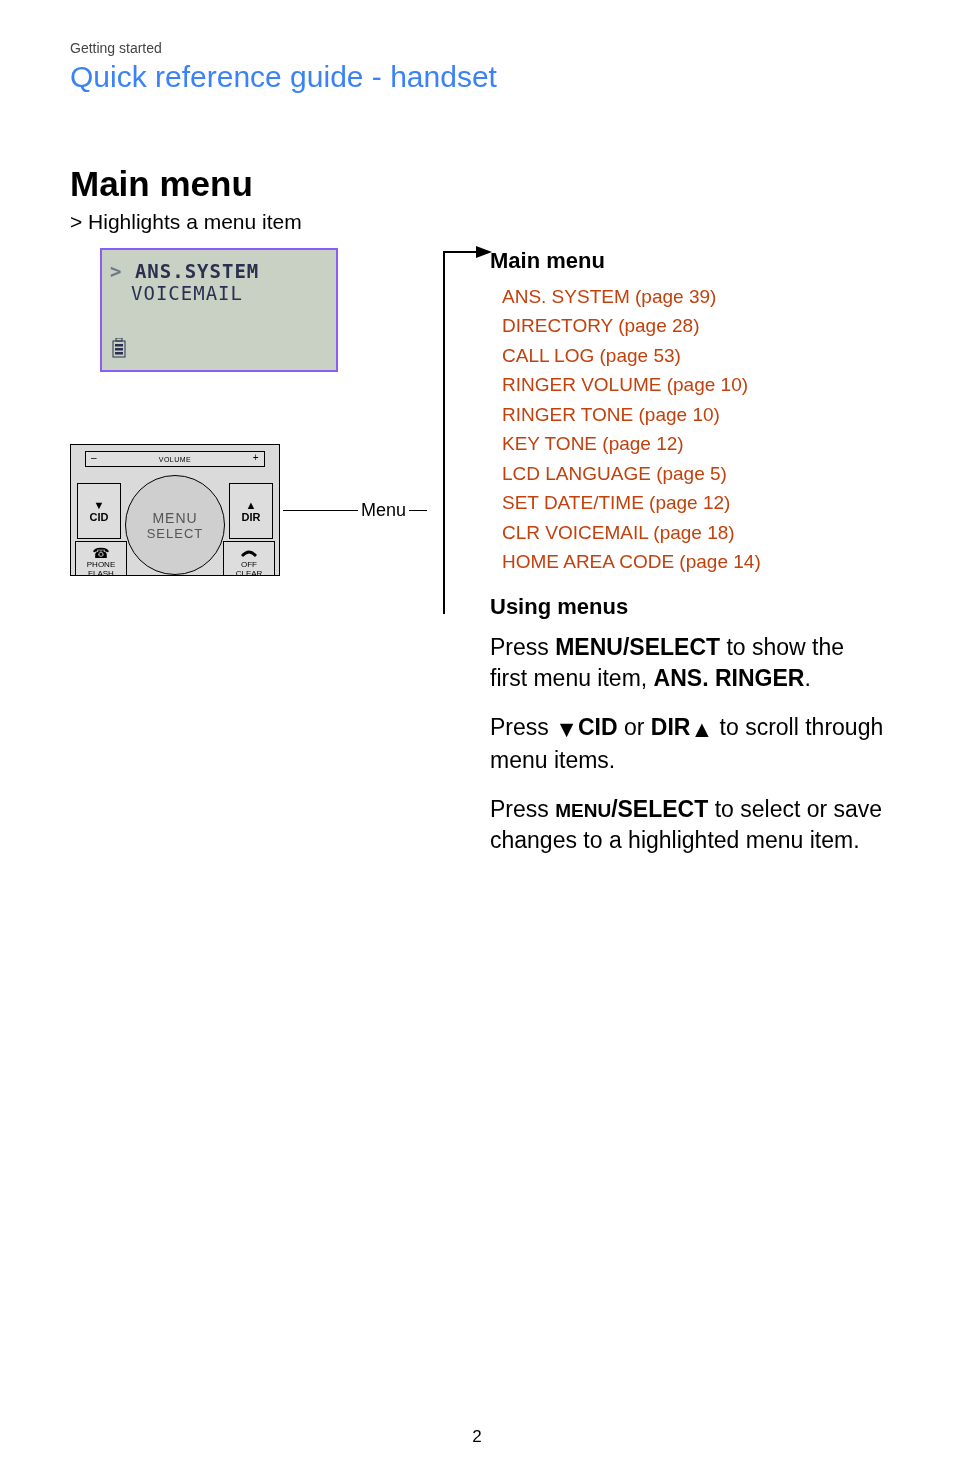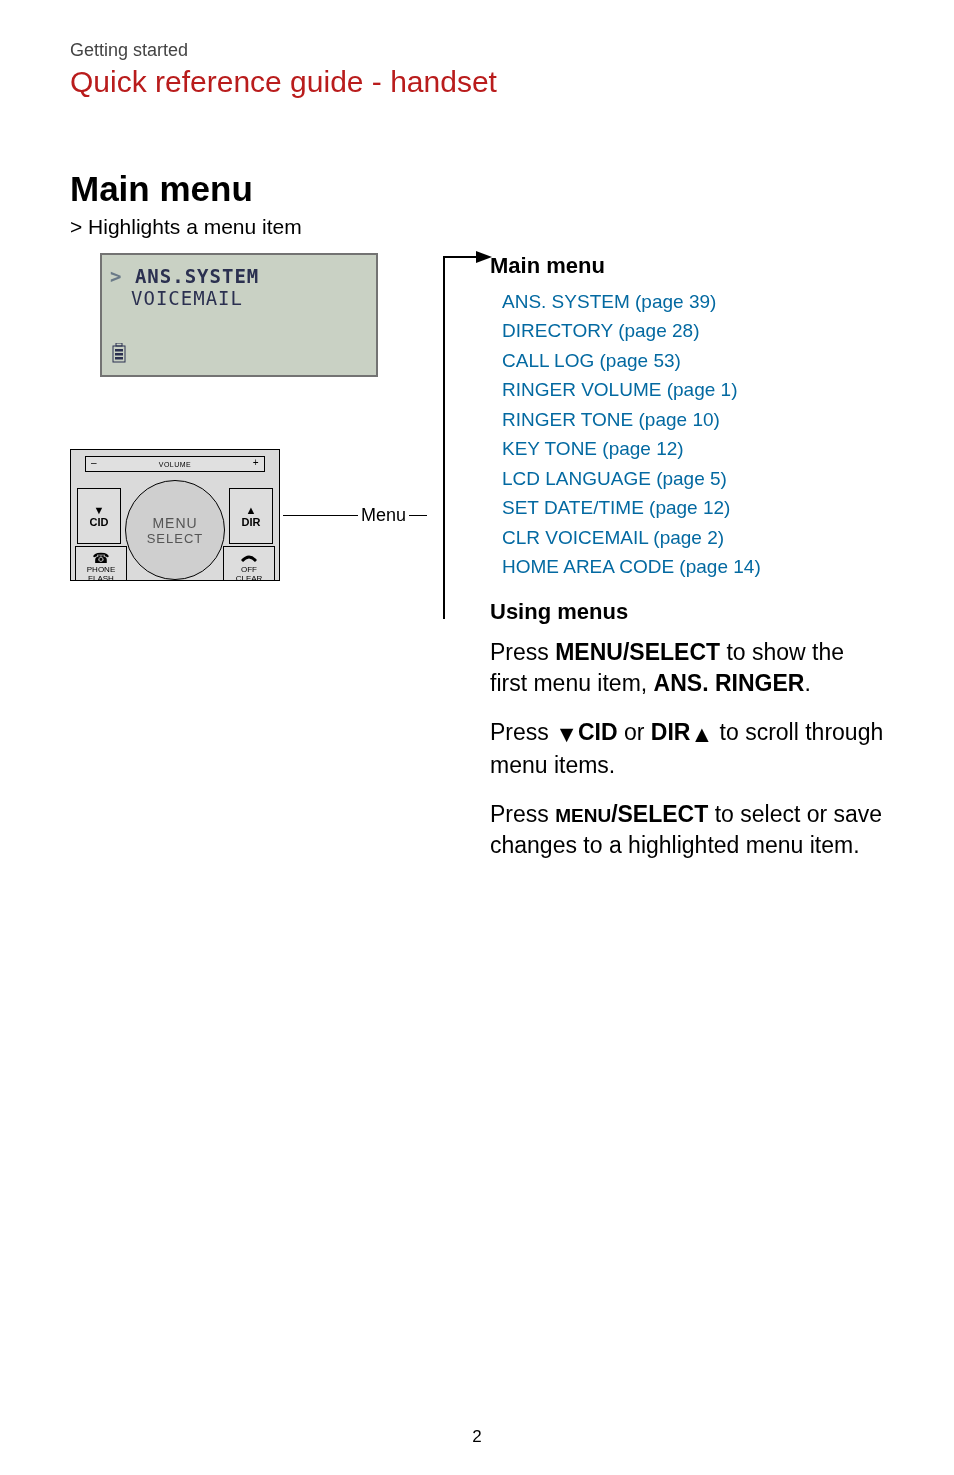--- a/index.html
+++ b/index.html
@@ -1,27 +1,27 @@
 <!DOCTYPE html>
 <html><head>
   <meta charset="utf-8">
   <style>
     * { margin:0; padding:0; box-sizing:border-box; }
     body { font-family:"Lucida Sans Unicode","Lucida Grande",Arial,sans-serif; width:954px; height:1475px; position:relative; background:#fff; color:#000; }
     .page { padding:40px 70px 0 70px; }
-    .breadcrumb { font-size:18px; color:#444; margin-bottom:4px; }
-    .page-title { font-size:30px; font-weight:400; color:#b91c1c; margin-bottom:70px; }
+    .breadcrumb { font-size:14px; color:#444; margin-bottom:4px; }
+    .page-title { font-size:30px; font-weight:400; color:#3b82f6; margin-bottom:70px; }
     .section-heading { font-size:35px; font-weight:700; margin-bottom:6px; }
     .sub-note { font-size:21px; margin-bottom:14px; }
 
     .two-col { display:flex; }
     .left-col { width:390px; display:flex; flex-direction:column; align-items:flex-start; }
     .right-col { flex:1; padding-left:30px; }
 
-    .lcd { width:278px; height:124px; margin-left:30px; background:#c9d1c4; border:2px solid #737373; padding:10px 8px; font-family:monospace; letter-spacing:1px; font-size:19px; color:#2b3050; position:relative; }
+    .lcd { width:238px; height:124px; margin-left:30px; background:#c9d1c4; border:2px solid #8b5cf6; padding:10px 8px; font-family:monospace; letter-spacing:1px; font-size:19px; color:#2b3050; position:relative; }
     .lcd-line1::before { content:"> "; color:#6a7a88; }
     .lcd-line1 { font-weight:bold; font-family:monospace; font-size:19px; letter-spacing:1px; }
     .lcd-line2 { padding-left:21px; }
     .lcd-batt { position:absolute; bottom:8px; left:10px; font-size:18px; }
 
     .handset-area { margin-top:72px; display:flex; align-items:center; }
     .handset { width:210px; height:132px; background:#dadada; border:1px solid #000; position:relative; overflow:hidden; font-family:Arial,sans-serif; }
     .vol-bar { position:absolute; top:6px; left:14px; right:14px; height:16px; border:1px solid #000; background:#e0e0e0; display:flex; align-items:center; justify-content:center; font-size:7px; letter-spacing:0.5px; }
     .vol-bar::before { content:"–"; position:absolute; left:5px; top:0; font-size:10px; }
     .vol-bar::after  { content:"+"; position:absolute; right:5px; top:0; font-size:10px; }
@@ -38,21 +38,21 @@
     .bot-box.right { right:4px; top:96px; }
     .bot-box .glyph { font-size:14px; line-height:1; }
 
     .menu-callout { display:flex; align-items:center; font-size:18px; }
     .menu-callout .line { width:75px; height:1px; background:#000; margin:0 3px 0 3px; display:inline-block; }
 
     .arrow-connector { position:relative; height:0; }
     .arrow-svg { position:absolute; left:-52px; top:-4px; }
 
     .main-menu-right-title { font-size:22px; font-weight:700; margin-bottom:8px; }
-    .menu-items { font-size:19px; line-height:1.55; color:#0369a1; margin-left:12px; margin-bottom:18px; }
+    .menu-items { font-size:19px; line-height:1.55; color:#c2410c; margin-left:12px; margin-bottom:18px; }
 
     .using-title { font-size:22px; font-weight:700; margin:14px 0 12px 0; }
     .para { font-size:23px; line-height:1.35; margin-bottom:18px; max-width:470px; }
     .b { font-weight:700; }
     .sc { font-variant:small-caps; font-weight:700; }
     .tri { font-family:Arial,sans-serif; display:inline-block; vertical-align:middle; }
     .hangup-glyph { display:inline-block; width:26px; height:15px; vertical-align:middle; }
 
     .page-num { position:absolute; bottom:28px; left:0; right:0; text-align:center; font-size:17px; }
   </style>
@@ -128,26 +128,26 @@
           <path d="M6 370 L6 8 L38 8" stroke="#000" stroke-width="2" fill="none"></path>
           <polygon points="38,2 54,8 38,14" fill="#000"></polygon>
         </svg>
       </div>
 
       <div class="main-menu-right-title">Main menu</div>
       <div class="menu-items">
         <div>ANS. SYSTEM (page 39)</div>
         <div>DIRECTORY (page 28)</div>
         <div>CALL LOG (page 53)</div>
-        <div>RINGER VOLUME (page 1)</div>
+        <div>RINGER VOLUME (page 10)</div>
         <div>RINGER TONE (page 10)</div>
         <div>KEY TONE (page 12)</div>
         <div>LCD LANGUAGE (page 5)</div>
         <div>SET DATE/TIME (page 12)</div>
-        <div>CLR VOICEMAIL (page 2)</div>
+        <div>CLR VOICEMAIL (page 18)</div>
         <div>HOME AREA CODE (page 14)</div>
       </div>
 
       <div class="using-title">Using menus</div>
 
       <div class="para">
         <span>Press </span><span class="b">MENU/</span><span class="sc">SELECT</span><span> to show the first menu item, </span><span class="b">ANS. RINGER</span><span>.</span>
       </div>
 
       <div class="para">

